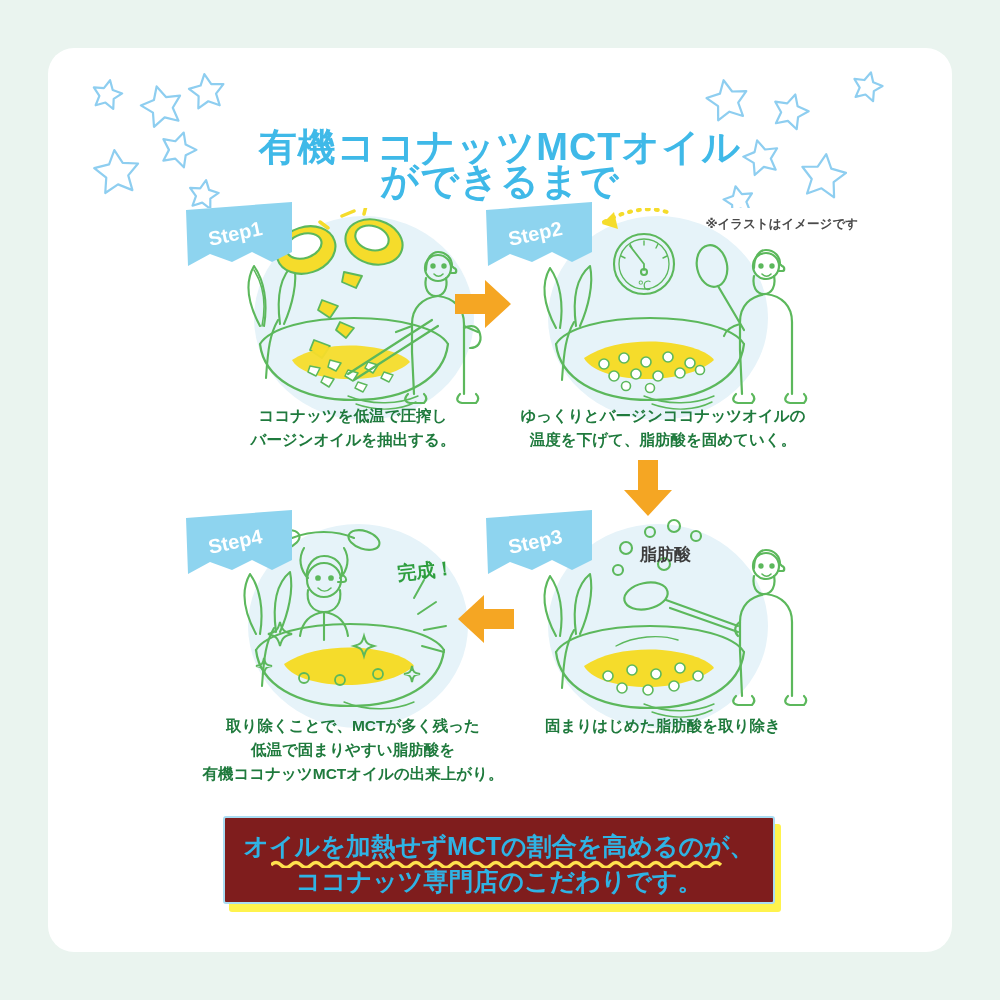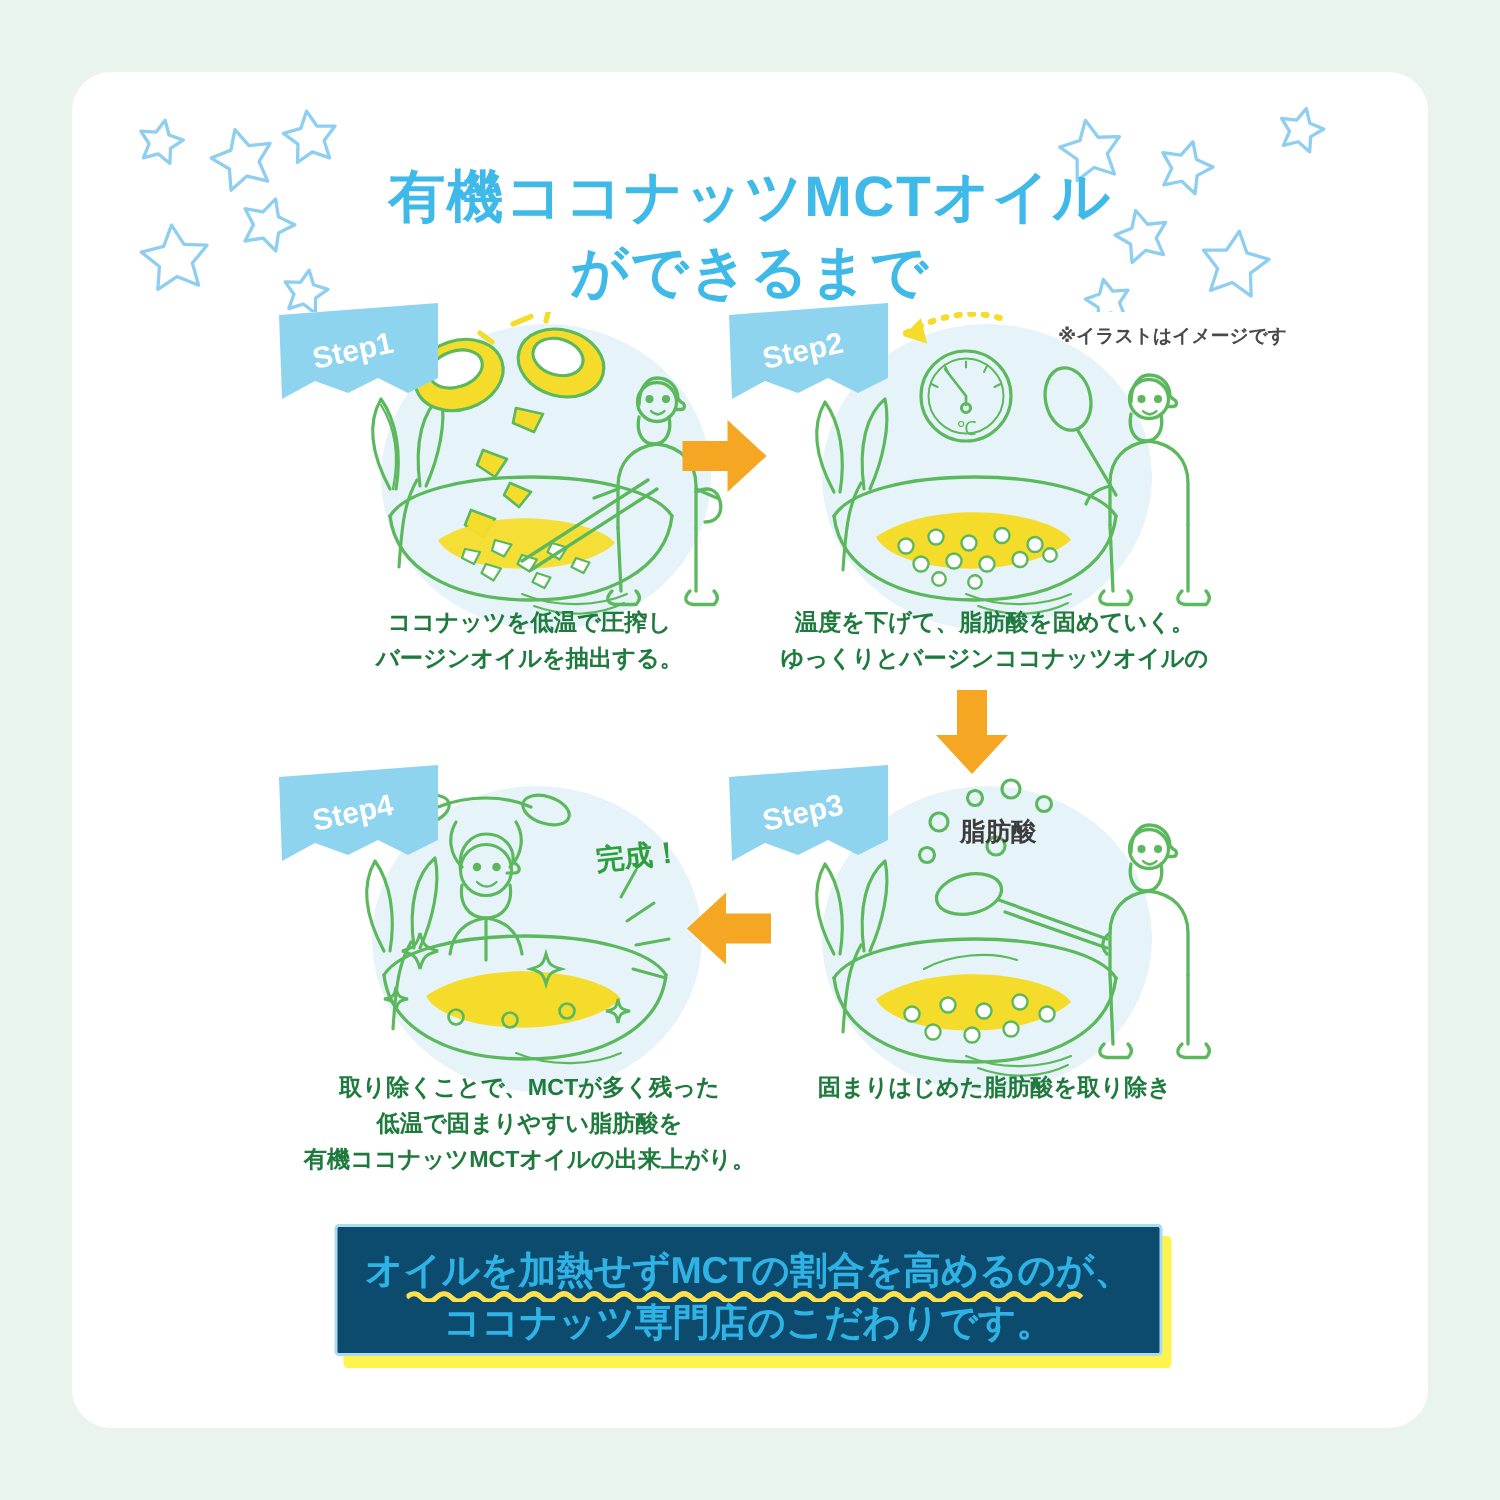--- a/index.html
+++ b/index.html
@@ -27,21 +27,21 @@
   .title-zone {
     position: absolute;
     left: 0;
     top: 10px;
     width: 904px;
     height: 150px;
   }
   .title-main {
     position: absolute;
     left: 0;
-    top: 48px;
+    top: 64px;
     width: 904px;
     text-align: center;
     font-size: 38px;
     font-weight: bold;
     color: #3fb9e8;
     letter-spacing: 1px;
     white-space: nowrap;
   }
   .title-sub {
     position: absolute;
@@ -126,21 +126,21 @@
     height: 88px;
     background: #fff34d;
     border-radius: 3px;
   }
   .callout {
     position: absolute;
     left: 0;
     top: 0;
     width: 548px;
     height: 84px;
-    background: #0c4a6e;
+    background: #7f1d1d;
     border: 2px solid #a9dcf2;
     border-radius: 3px;
   }
   .callout-line {
     position: absolute;
     width: 548px;
     text-align: center;
     font-size: 25px;
     font-weight: bold;
     color: #2fb3e4;
@@ -301,22 +301,22 @@
         <path d="M 242 116 c -8 2 -14 6 -16 12"></path>
         <path d="M 242 142 l 2 44 M 294 142 l 0 44"></path>
         <path d="M 238 186 c -4 4 -4 8 2 9 l 14 0 c 3 -3 3 -6 0 -9"></path>
         <path d="M 290 186 c -4 4 -4 8 2 9 l 14 0 c 3 -3 3 -6 0 -9"></path>
         <circle cx="263" cy="58" r="1.6" fill="#5cb85c"></circle>
         <circle cx="274" cy="58" r="1.6" fill="#5cb85c"></circle>
         <path d="M 264 66 c 3 3 6 3 9 0" stroke-width="1.6"></path>
       </g>
     </svg>
     <div class="cap">
+      <div>ゆっくりとバージンココナッツオイルの</div>
       <div>温度を下げて、脂肪酸を固めていく。</div>
-      <div>ゆっくりとバージンココナッツオイルの</div>
     </div>
     <svg style="position:absolute;left:-18px;top:-12px;" width="130" height="86" viewBox="0 0 130 86">
       <path d="M 6 14 L 112 6 L 112 56 L 92 66 L 72 56 L 52 66 L 30 58 L 8 70 Z" fill="#8ed4ef"></path>
       <text x="30" y="50" fill="#ffffff" font-family="Liberation Sans, sans-serif" font-size="20" font-weight="bold" transform="rotate(-12 30 50)">Step2</text>
     </svg>
   </div>
 
   <div class="step step3">
     <svg class="art" viewBox="0 0 330 215">
       <ellipse cx="160" cy="108" rx="110" ry="102" fill="#e6f3f9"></ellipse>

